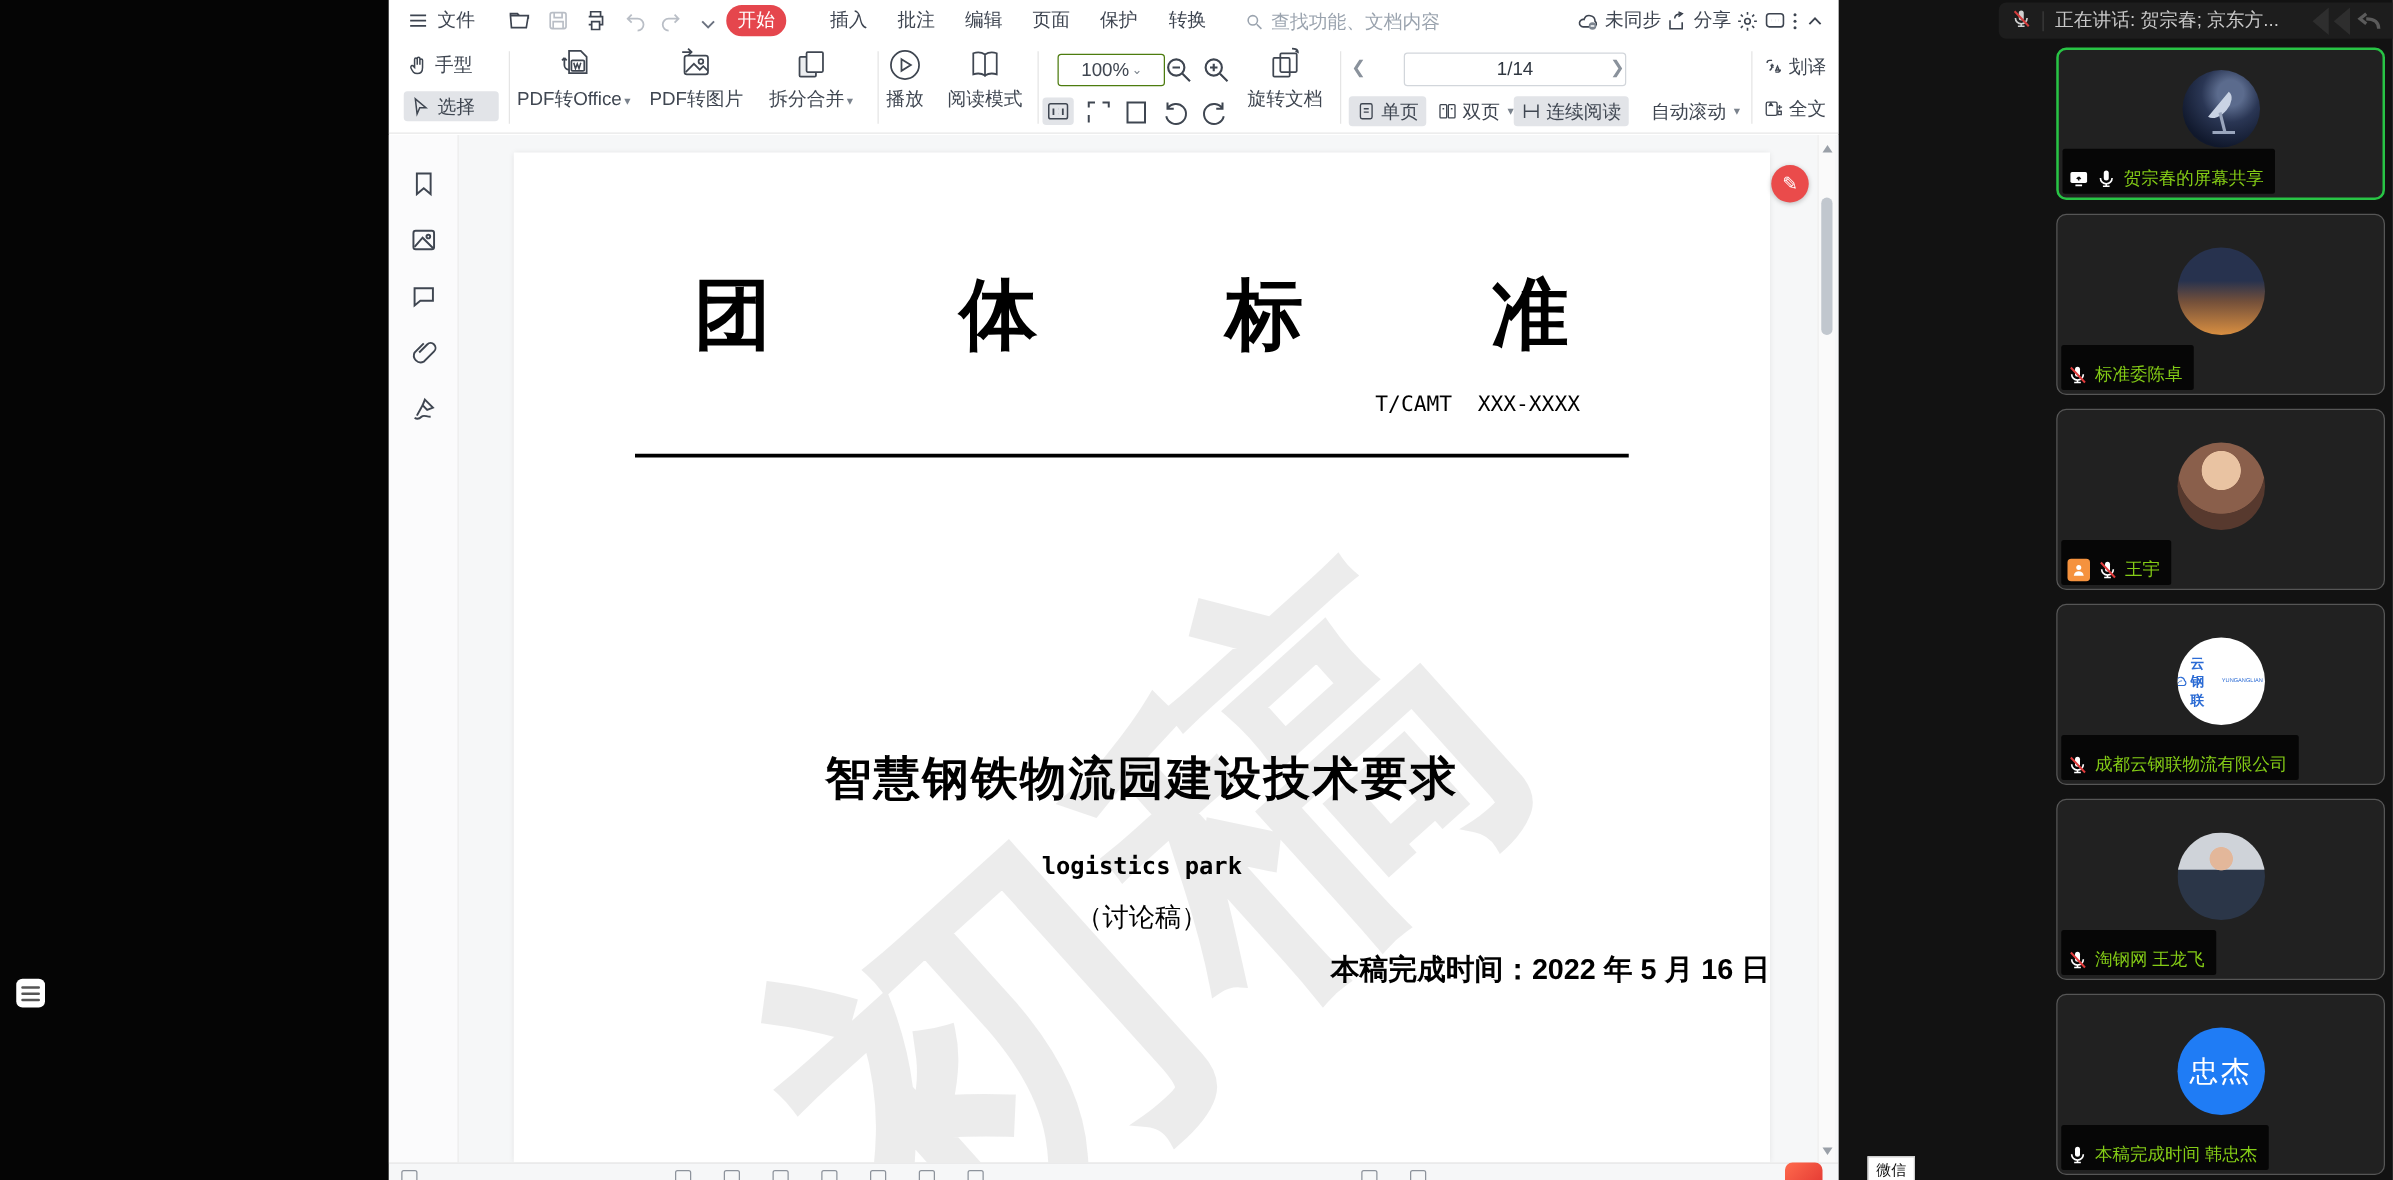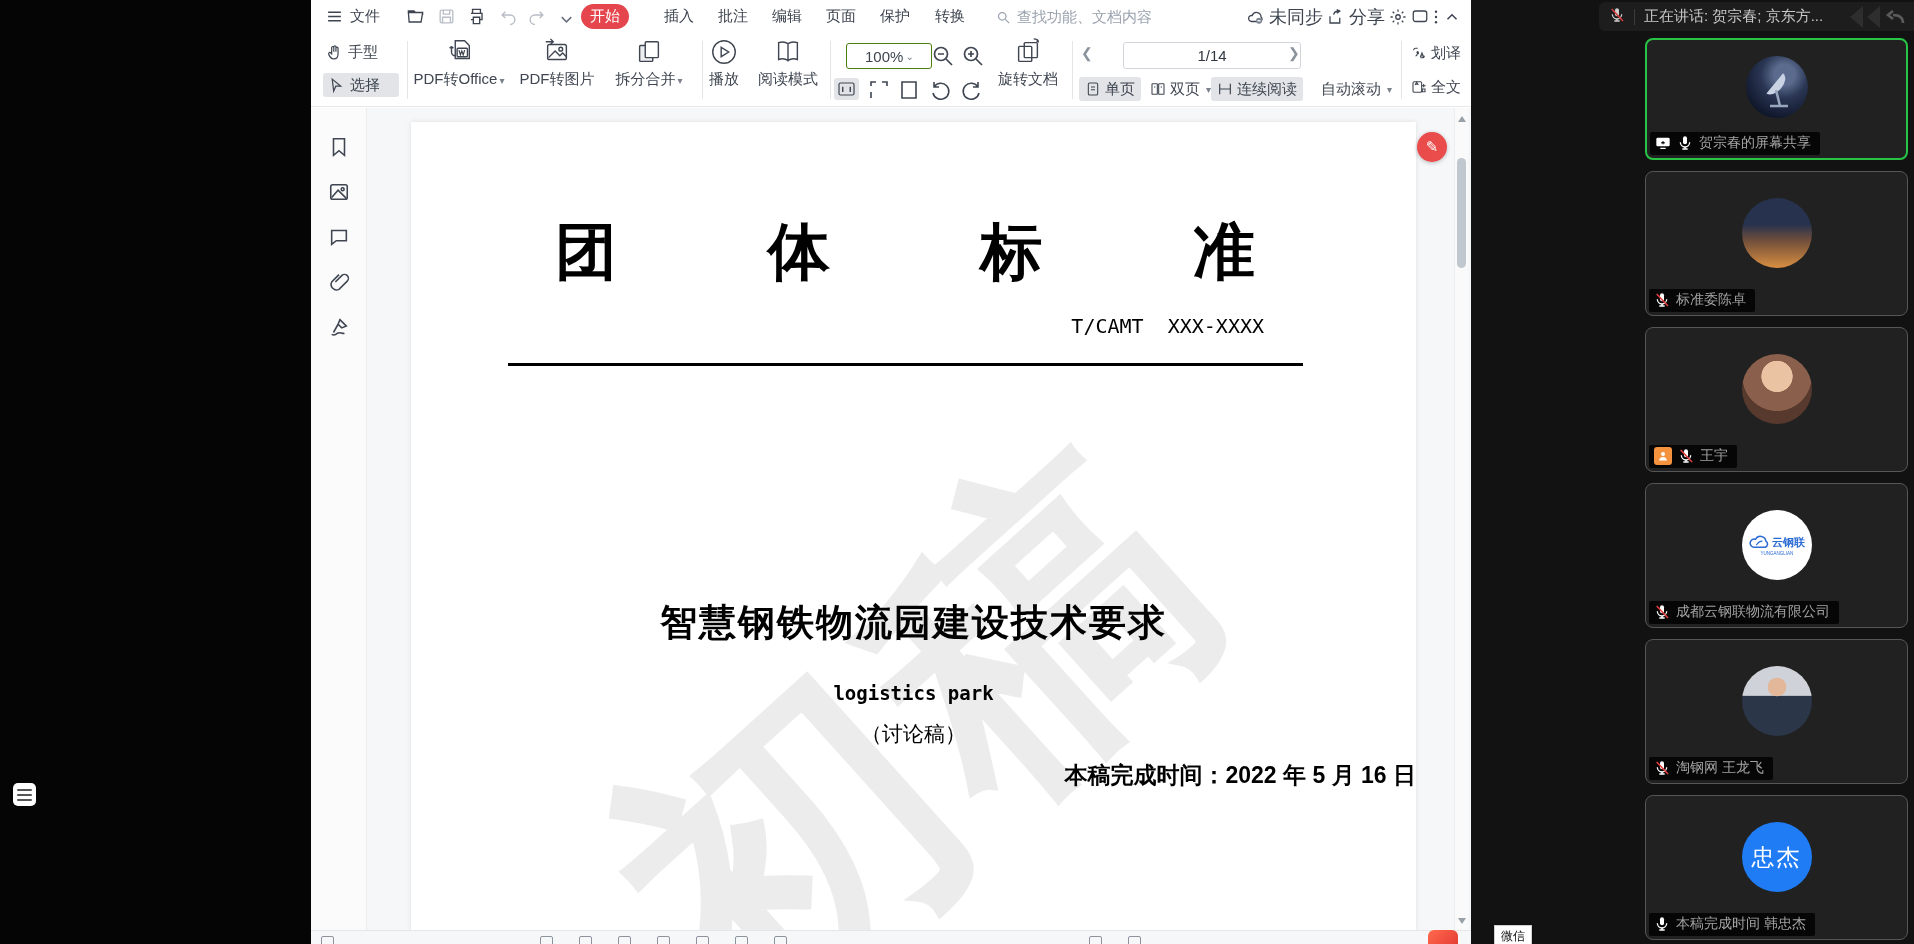--- a/index.html
+++ b/index.html
@@ -18,21 +18,21 @@
   
   #menubar { position:relative; height:33px; background:#fff; font-size:15px; color:#3d4450; }
   .mitem { position:absolute; top:0; height:33px; display:flex; align-items:center; cursor:default; }
   .qicon { position:absolute; top:7px; width:19px; height:19px; }
   .qicon svg { width:100%; height:100%; }
   .pill { position:absolute; left:270px; top:4px; width:48px; height:25px; background:#e5464d; color:#fff;
           border-radius:13px; display:flex; align-items:center; justify-content:center; font-size:15px; }
   #searchbox { position:absolute; left:685px; top:6px; width:178px; height:22px; display:flex; gap:6px;
                align-items:center; color:#9aa3ae; font-size:15px; }
   #mb-right { position:absolute; right:10px; top:0; height:33px; display:flex; align-items:center; gap:4px;
-              color:#3d4450; font-size:18px; }
+              color:#3d4450; font-size:15px; }
   #mb-right .ic { width:18px; height:18px; }
   #mb-right .ic svg { width:100%; height:100%; }
 
   
   #toolbar { position:relative; height:74px; background:#fff; border-bottom:1px solid #e7e7e7;
              color:#3f4651; font-size:15px; }
   .vsep { position:absolute; top:8px; width:1px; height:58px; background:#e5e5e5; }
   .tool2 { position:absolute; width:72px; display:flex; align-items:center; gap:5px; height:22px; }
   .tool2 svg { width:17px; height:17px; }
   .selbg { background:#e2e4e8; border-radius:3px; padding:0 5px; }
@@ -57,21 +57,21 @@
   .railic { position:absolute; left:17px; width:22px; height:22px; color:#3f4651; }
   .railic svg { width:100%; height:100%; }
   #page { position:absolute; left:100px; top:14px; width:1005px; height:808px; background:#fff;
           box-shadow:0 0 5px rgba(0,0,0,.10); overflow:hidden; }
   #watermark { position:absolute; left:40px; top:400px; width:940px; text-align:center;
                font-size:315px; letter-spacing:18px; color:rgba(110,110,110,.13); font-weight:600;
                transform:rotate(-42deg); z-index:0; white-space:nowrap; }
   .doc-z { position:absolute; z-index:1; color:#000; }
   #hdr-chars { left:144px; top:88px; width:700px; display:flex; justify-content:space-between;
                font-size:62px; font-weight:700; }
-  #std-no { right:152px; top:192px; font-family:"DejaVu Sans Mono", monospace; font-size:20px; white-space:pre; }
+  #std-no { right:152px; top:192px; font-family:"DejaVu Sans Mono", monospace; font-size:17px; white-space:pre; }
   #hr-line { left:97px; top:241px; width:795px; height:3px; background:#000; }
   #doc-title { left:0; top:476px; width:1005px; text-align:center; font-size:37px; font-weight:700; letter-spacing:2px; }
   .ensub { left:0; width:1005px; text-align:center; font-family:"DejaVu Sans Mono", monospace;
            font-size:19px; font-weight:700; }
   #draft { left:0; top:598px; width:1005px; text-align:center; font-size:21px; }
   #dateline { left:0; top:638px; width:1005px; text-align:right; font-size:23px; font-weight:600; }
 
   #float-badge { position:absolute; left:1106px; top:24px; width:30px; height:30px; border-radius:50%;
                  background:#ea4b4b; color:#fff; display:flex; align-items:center; justify-content:center;
                  font-size:15px; box-shadow:0 1px 4px rgba(0,0,0,.25); z-index:5; }
@@ -94,29 +94,29 @@
                         border-right:13px solid #2e2e2e; margin-left:4px; }
   #tiles { position:absolute; left:174px; top:38px; width:263px; display:flex; flex-direction:column; gap:11px; }
   .tile { position:relative; width:263px; height:145px; background:#212121; border:1px solid #565656;
           border-radius:8px; overflow:hidden; }
   .tile.active { border:2px solid #28c445; }
   .avatar { position:absolute; left:50%; top:43%; transform:translate(-50%,-50%); width:70px; height:70px;
             border-radius:50%; overflow:hidden; }
   .av-telescope { width:62px; height:62px; background:radial-gradient(circle at 62% 30%, #5b6b8d 0 18%, #2a3654 40%, #10182c 75%); }
   .av-woman { background:radial-gradient(circle at 50% 32%, #e9c3a2 0 26%, #8a5f4b 27% 58%, #57392e 59%); }
   .av-city { background:linear-gradient(180deg,#27324e 0 38%, #74503a 62%, #d98f41 100%); }
-  .av-logo { background:#fff; display:flex; flex-direction:column; align-items:center; justify-content:center; }
+  .av-logo { background:#fff; display:flex; flex-direction:row; align-items:center; justify-content:center; }
   .av-man { background:radial-gradient(circle at 50% 30%, #e3b79a 0 15%, transparent 16%),
             linear-gradient(180deg,#cfd3d9 0 42%, #2b3648 43%); }
   .av-initials { background:#1f7cf5; display:flex; align-items:center; justify-content:center;
                  color:#fff; font-size:23px; letter-spacing:2px; }
   .logo-row { display:flex; align-items:center; gap:2px; color:#2b6bd4; font-weight:700; font-size:11px; }
   .logo-sub { color:#2b6bd4; font-size:6px; transform:scale(.75); }
   .namebar { position:absolute; left:3px; bottom:3px; background:rgba(0,0,0,.82); border-radius:2px;
-             display:flex; align-items:center; gap:6px; padding:2px 9px 3px 5px; color:#a3a3a3; font-size:14px;
+             display:flex; align-items:center; gap:6px; padding:15px 9px 3px 5px; color:#84cc16; font-size:14px;
              white-space:nowrap; max-width:250px; }
   .namebar svg { width:16px; height:16px; flex:none; }
   .pbadge { width:18px; height:18px; background:#f5923e; border-radius:3px; display:flex;
             align-items:center; justify-content:center; flex:none; }
   .pbadge svg { width:12px; height:12px; }
 
   
   #wechat-tip { position:absolute; left:1494px; top:925px; background:#fff; border:1px solid #cfcfcf;
                 box-shadow:0 1px 3px rgba(0,0,0,.3); font-size:12px; color:#111; padding:2px 6px; z-index:60; }
   #taskbar-logo { position:absolute; left:1428px; top:930px; width:30px; height:24px; border-radius:6px;

